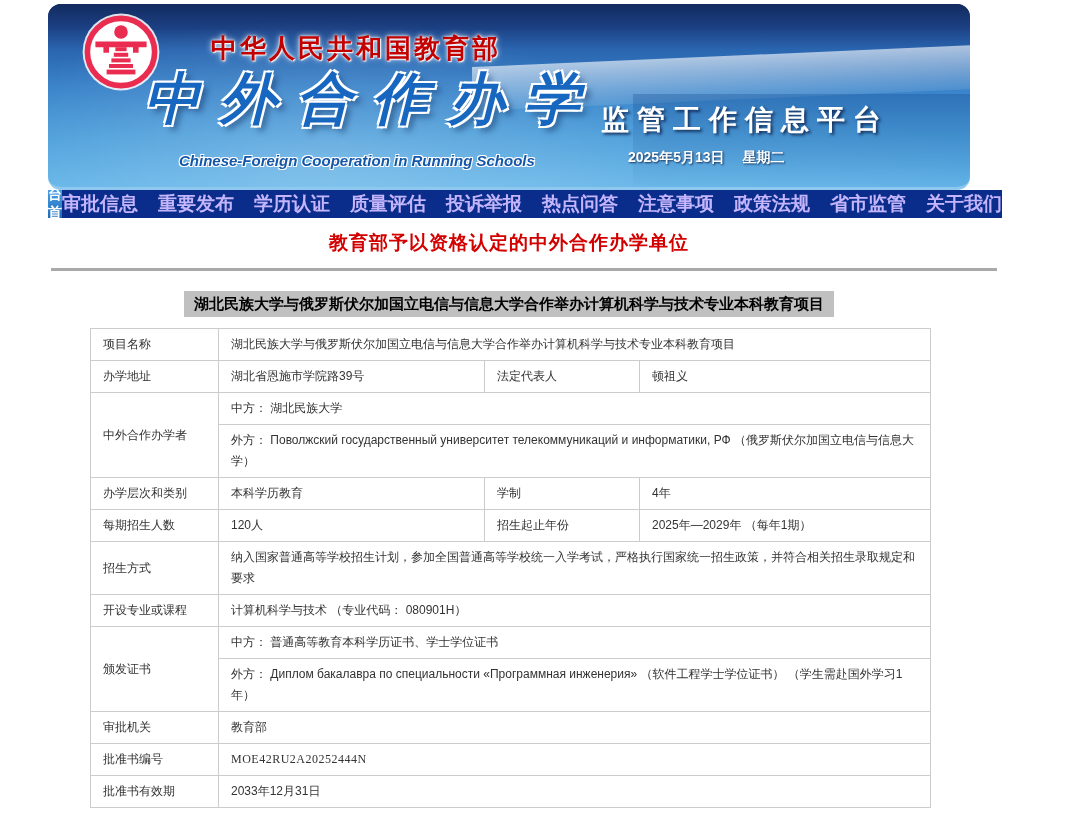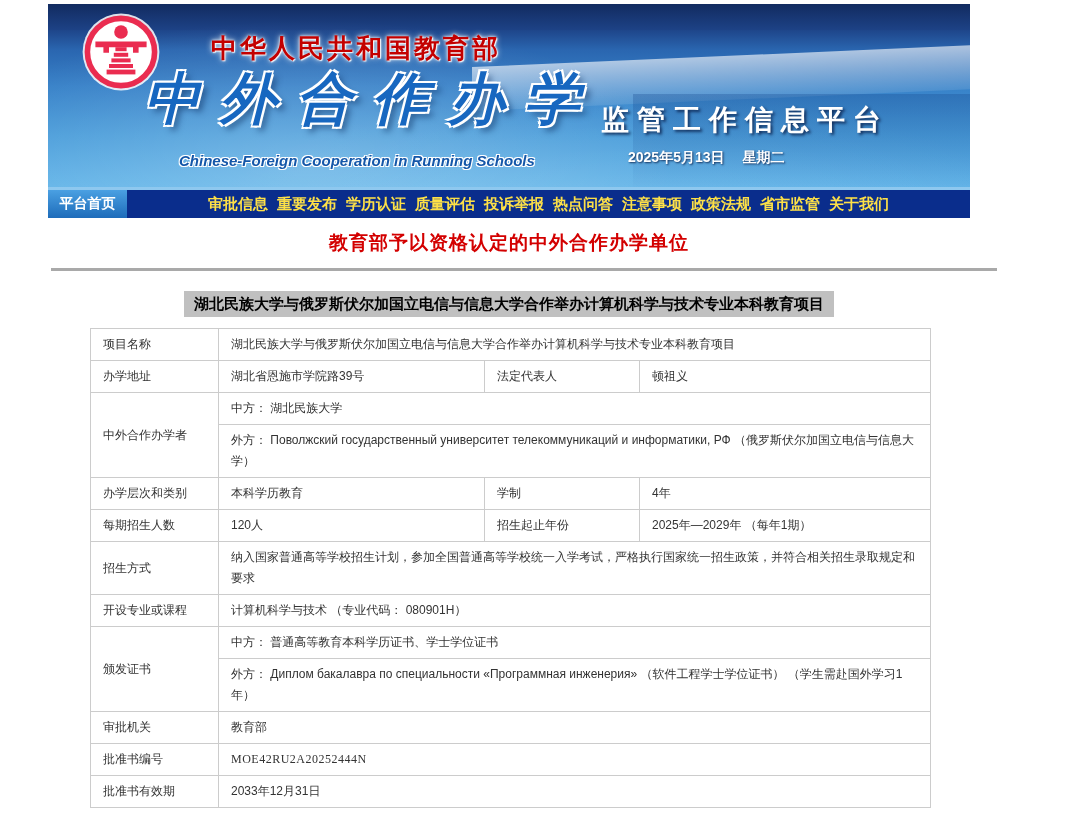--- a/index.html
+++ b/index.html
@@ -8,20 +8,21 @@
     font-family:"Liberation Sans",sans-serif;position:relative;
   }
   .page{position:absolute;left:48px;top:4px;width:922px;}
 
   
   .banner{
     position:relative;height:183px;overflow:hidden;
     background:linear-gradient(180deg,#15336f 0px,#1d4286 24px,#2a66b0 46px,
                #3781c8 82px,#4a9dda 132px,#62b4e8 183px);
     border-bottom:3px solid #8ec8ef;
+    border-radius:13px;
   }
   .top-strip{position:absolute;left:0;top:0;right:0;height:26px;
     background:linear-gradient(180deg,#122b60,#1d4286);}
   .wave1{position:absolute;left:-120px;top:10px;width:760px;height:300px;border-radius:50%;
     background:radial-gradient(ellipse at center,rgba(255,255,255,0.20),rgba(255,255,255,0) 68%);}
   .wave2{position:absolute;left:120px;top:80px;width:900px;height:340px;border-radius:50%;
     background:radial-gradient(ellipse at center,rgba(255,255,255,0.10),rgba(255,255,255,0) 70%);}
   .light-band{position:absolute;left:46%;right:-10px;top:52px;height:44px;
     background:linear-gradient(180deg,rgba(255,255,255,0.62),rgba(255,255,255,0.10));
     transform:skewY(-2.5deg);}
@@ -42,21 +43,21 @@
     letter-spacing:8px;white-space:nowrap;text-shadow:2px 2px 3px rgba(8,28,70,.85);text-align:center;}
   .date-line{position:absolute;left:580px;top:145px;font-size:14px;font-weight:bold;color:#fff;
     text-shadow:1px 1px 2px rgba(8,28,70,.85);}
   .date-line .weekday{margin-left:18px;}
 
   
   .nav{display:flex;height:28px;}
   .nav-home{width:79px;background:linear-gradient(180deg,#4aa0e2,#1e6cba);color:#fff;
     font-size:14px;font-weight:bold;display:flex;align-items:center;justify-content:center;cursor:pointer;}
   .nav-rest{flex:1;background:#0a2d8c;display:flex;align-items:center;justify-content:center;
-    gap:9px;color:#fde047;font-size:15px;font-weight:bold;}
+    gap:20px;color:#c4b5fd;font-size:19px;font-weight:bold;}
   .nav-rest span{cursor:pointer;white-space:nowrap;}
 
   
   .section-title{text-align:center;color:#d30000;font-size:19px;font-weight:bold;
     margin-top:12px;letter-spacing:1px;}
   .divider{height:3px;background:#a9a9a9;margin-top:12px;width:946px;margin-left:3px;}
   .program-bar-wrap{text-align:center;margin-top:20px;}
   .program-bar{display:inline-block;background:#c0c0c0;color:#000;font-weight:bold;
     font-size:15px;padding:3px 10px;line-height:20px;}
 

